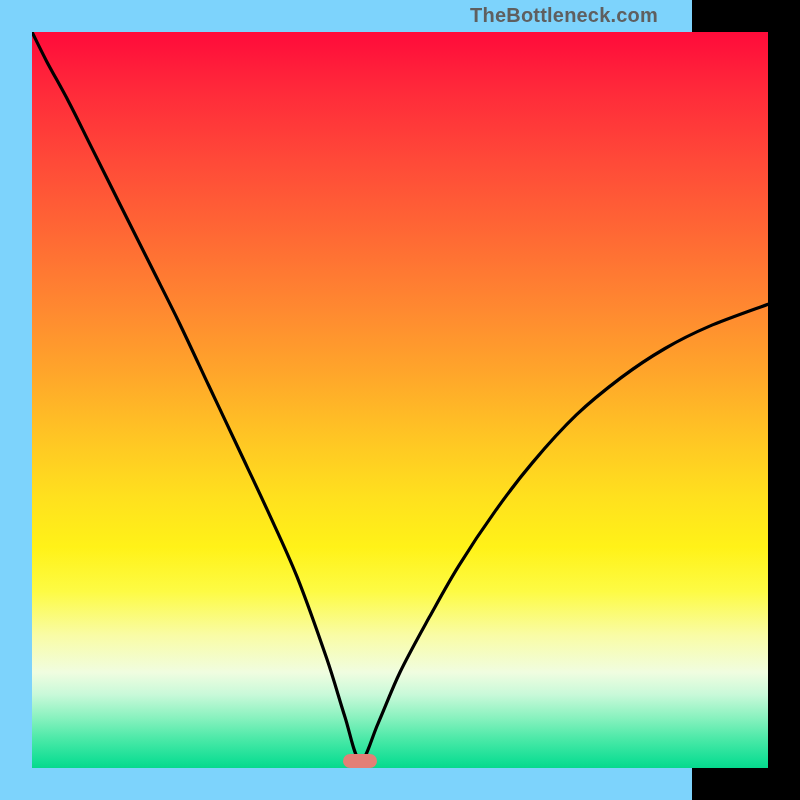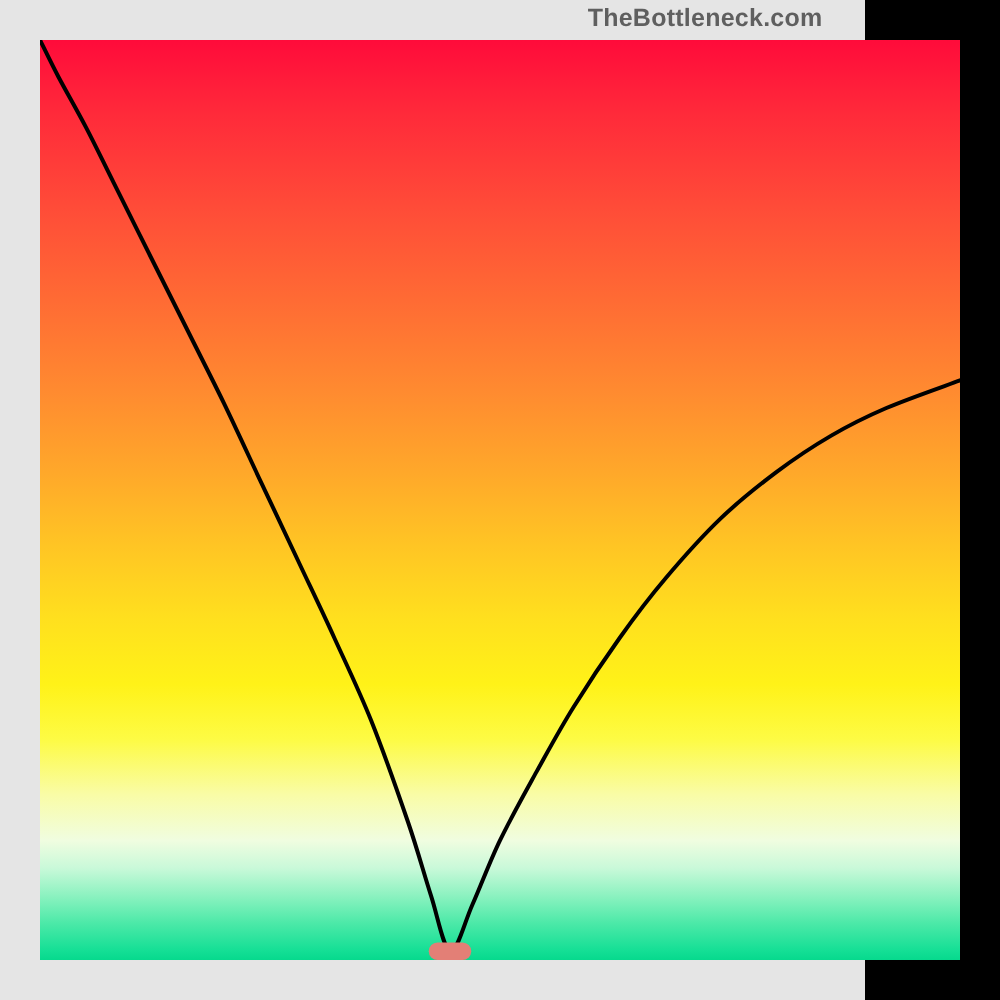--- a/index.html
+++ b/index.html
@@ -8,21 +8,21 @@
     width: 800px;
     height: 800px;
     background: #000;
     overflow: hidden;
     font-family: Arial, Helvetica, sans-serif;
   }
   .frame {
     position: relative;
     width: 692px;
     height: 800px;
-    background: #e5e5e5;
+    background: #7dd3fc;
   }
   .plot-area {
     position: absolute;
     left: 32px;
     top: 32px;
     width: 736px;
     height: 736px;
     
     background: linear-gradient(
       to bottom,

